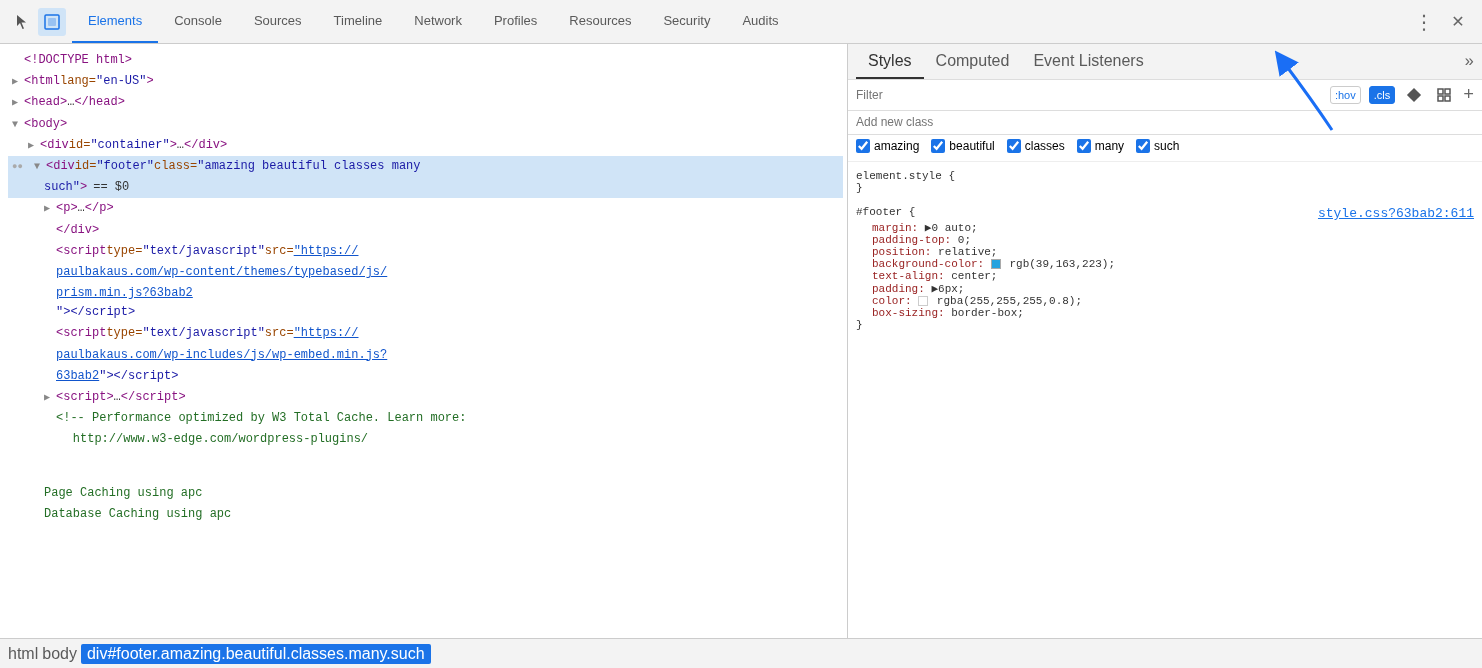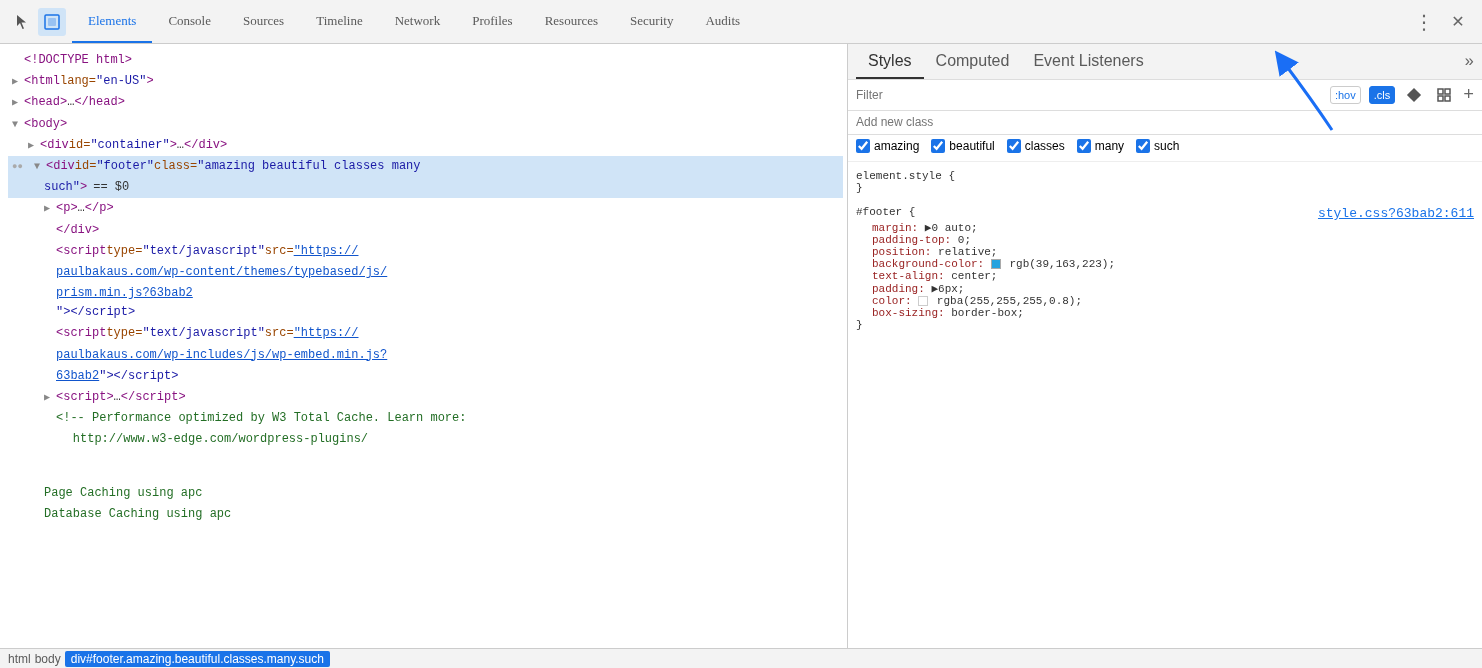--- a/index.html
+++ b/index.html
@@ -12,21 +12,21 @@
     }
     .toolbar-icon {
       width: 28px; height: 28px; display: flex; align-items: center; justify-content: center;
       border-radius: 3px; cursor: pointer; margin-right: 2px;
     }
     .toolbar-icon svg { width: 18px; height: 18px; }
     .toolbar-tabs {
       display: flex; align-items: stretch; height: 100%; margin-left: 4px;
     }
     .toolbar-tab {
-      display: flex; align-items: center; padding: 0 16px; font-size: 13px; font-family: Liberation Serif, serif;
+      display: flex; align-items: center; padding: 0 16px; font-size: 13px; font-family: Liberation Sans, sans-serif;
       color: #5a5a5a; cursor: pointer; border-bottom: 2px solid transparent;
       white-space: nowrap;
     }
     .toolbar-tab.active {
       color: #1a73e8; border-bottom: 2px solid #1a73e8;
     }
     .toolbar-spacer { flex: 1; }
     .toolbar-right { display: flex; align-items: center; gap: 4px; }
 
     
@@ -124,22 +124,22 @@
     .css-prop-value { color: #333; }
     .css-source { float: right; color: #1a73e8; text-decoration: underline; font-size: 13px; }
     .css-brace { color: #333; }
     .color-swatch {
       display: inline-block; width: 10px; height: 10px; border: 1px solid #aaa;
       vertical-align: middle; margin-right: 2px;
     }
 
     
     .breadcrumb-bar {
-      height: 20px; background: #f3f3f3; border-top: 1px solid #ccc;
-      display: flex; align-items: center; padding: 0 8px; font-size: 12px;
+      height: 30px; background: #f3f3f3; border-top: 1px solid #ccc;
+      display: flex; align-items: center; padding: 0 8px; font-size: 16px;
       font-family: sans-serif; flex-shrink: 0; overflow: hidden;
     }
     .breadcrumb-item {
       color: #5a5a5a; cursor: pointer; white-space: nowrap;
     }
     .breadcrumb-sep { color: #999; margin: 0 2px; }
     .breadcrumb-selected {
       background: #1a73e8; color: #fff; padding: 1px 6px; border-radius: 2px; white-space: nowrap;
     }
   </style>

